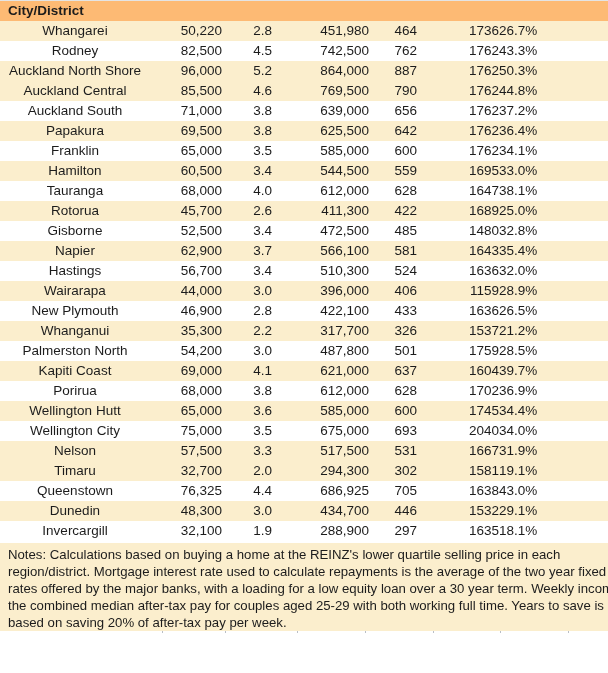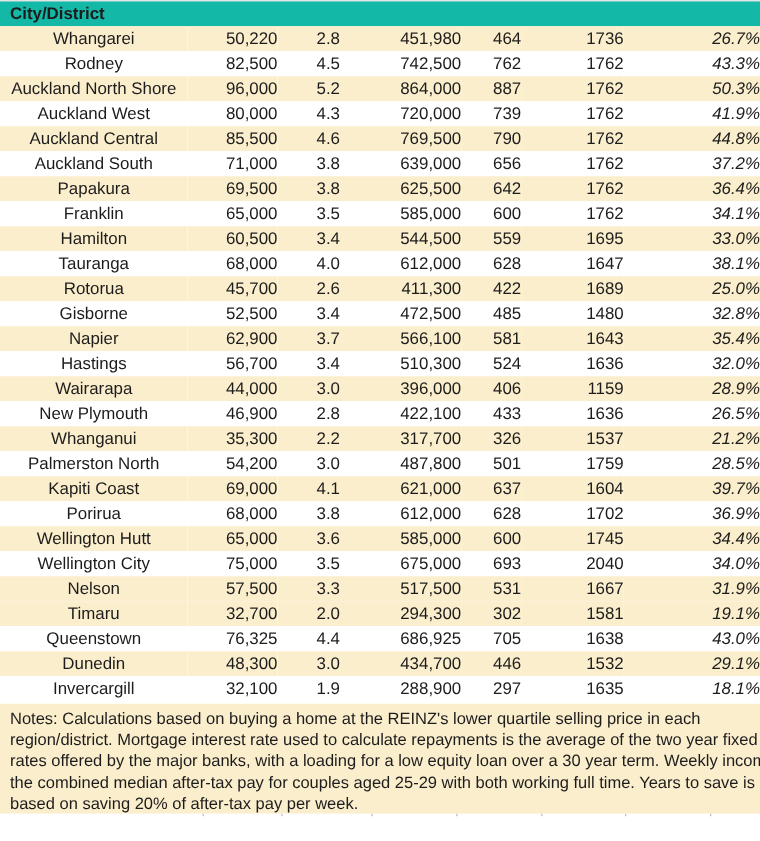--- a/index.html
+++ b/index.html
@@ -21,36 +21,36 @@
     width: 608px;
   }
   table.afford th {
     text-align: left;
     font-weight: bold;
     font-size: 13.5px;
     height: 20px;
     line-height: 20px;
     padding: 0 0 0 8px;
     border-top: 1px solid #e4e4e4;
-    background: #14b8a6;
+    background: #fdba74;
     white-space: nowrap;
   }
   table.afford td {
     font-size: 13.5px;
     height: 20px;
     line-height: 20px;
     padding: 0;
     white-space: nowrap;
     overflow: hidden;
     background: #ffffff;
   }
   table.afford tr.stripe td { background: #FBEECD; }
   td.c-city { text-align: center; padding-left: 8px; }
   td.c-num  { text-align: right; padding-right: 2px; }
-  td.c-last { text-align: right; padding-right: 23px; font-style: italic; }
+  td.c-last { text-align: left; padding-right: 23px; }
   .row-gap {
     height: 2px;
     background: #ffffff;
   }
   .notes-block {
     box-sizing: border-box;
     height: 88px;
     background: #FBEECD;
     padding: 3px 0 0 8px;
     font-size: 13.2px;
@@ -113,29 +113,20 @@
   </tr>
         <tr class="stripe">
     <td class="c-city">Auckland North Shore</td>
     <td class="c-num">96,000</td>
     <td class="c-num">5.2</td>
     <td class="c-num">864,000</td>
     <td class="c-num">887</td>
     <td class="c-num">1762</td>
     <td class="c-last">50.3%</td>
   </tr>
-        <tr>
-    <td class="c-city">Auckland West</td>
-    <td class="c-num">80,000</td>
-    <td class="c-num">4.3</td>
-    <td class="c-num">720,000</td>
-    <td class="c-num">739</td>
-    <td class="c-num">1762</td>
-    <td class="c-last">41.9%</td>
-  </tr>
         <tr class="stripe">
     <td class="c-city">Auckland Central</td>
     <td class="c-num">85,500</td>
     <td class="c-num">4.6</td>
     <td class="c-num">769,500</td>
     <td class="c-num">790</td>
     <td class="c-num">1762</td>
     <td class="c-last">44.8%</td>
   </tr>
         <tr>

